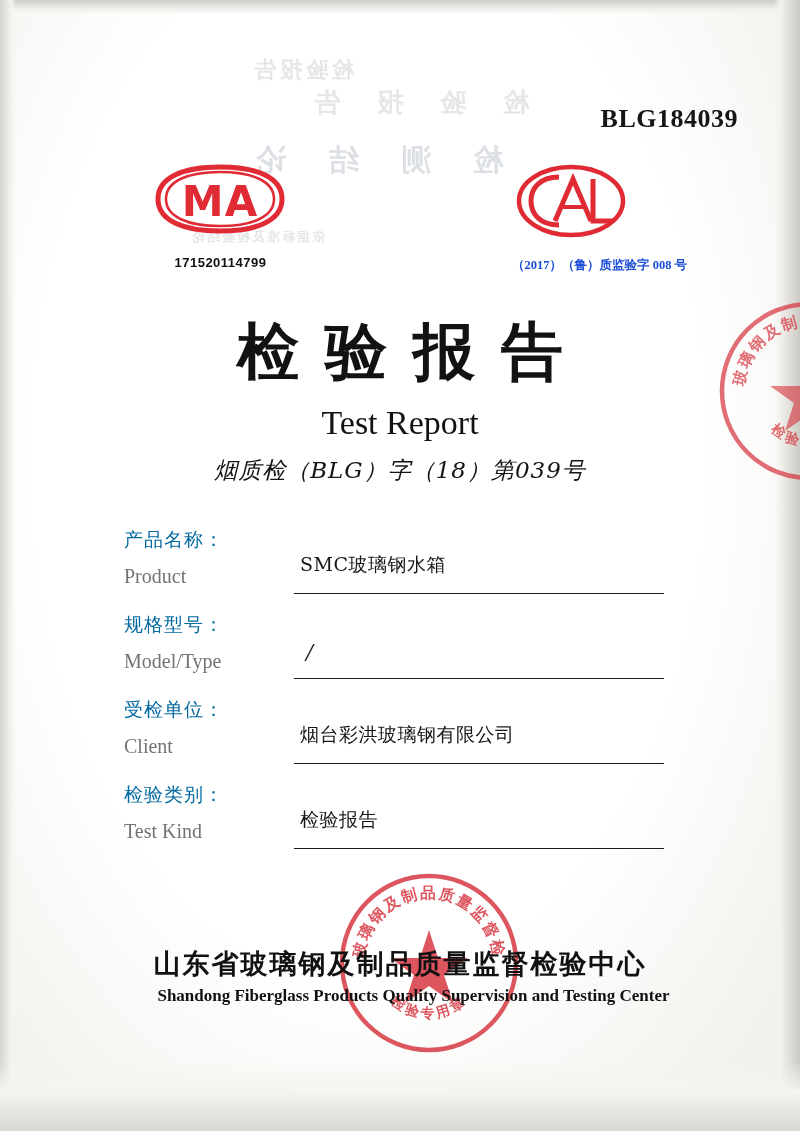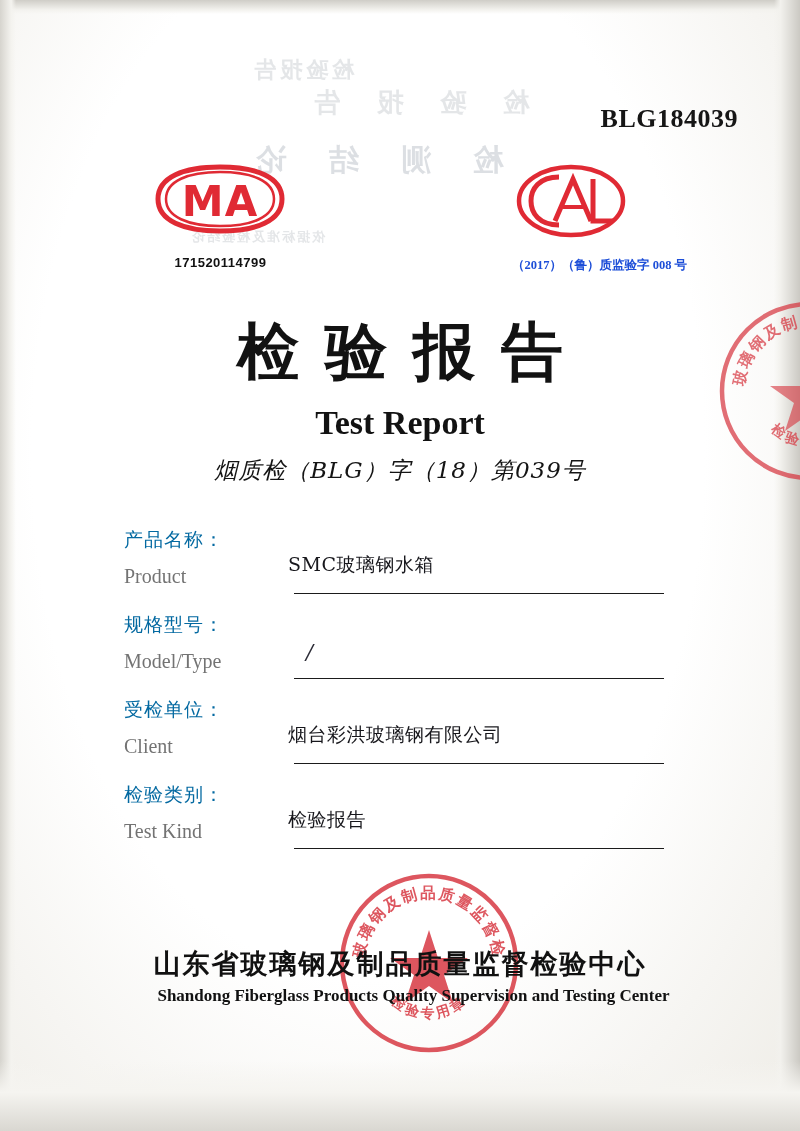--- a/index.html
+++ b/index.html
@@ -123,21 +123,21 @@
     letter-spacing: 26px;
     text-indent: 26px;
     color: #121212;
   }
   .title-en {
     position: absolute;
     left: 0; right: 0;
     top: 404px;
     text-align: center;
     font-family: "Liberation Serif", serif;
-    font-weight: 700;
+    font-weight: 400;
     font-size: 34px;
     color: #121212;
   }
   .doc-no {
     position: absolute;
     left: 0; right: 0;
     top: 455px;
     text-align: center;
     font-family: "DejaVu Serif", serif;
     font-size: 23px;
@@ -176,21 +176,21 @@
   }
   .f-line {
     position: absolute;
     left: 170px;
     right: 0;
     top: 66px;
     border-bottom: 1.6px solid #1b1b1b;
   }
   .f-value {
     position: absolute;
-    left: 164px;
+    left: 176px;
     top: 25px;
     font-family: "DejaVu Serif", serif;
     font-size: 19px;
     color: #17171c;
     letter-spacing: 0.5px;
   }
   .f-value.slash {
     left: 182px;
     top: 28px;
     font-size: 21px;

